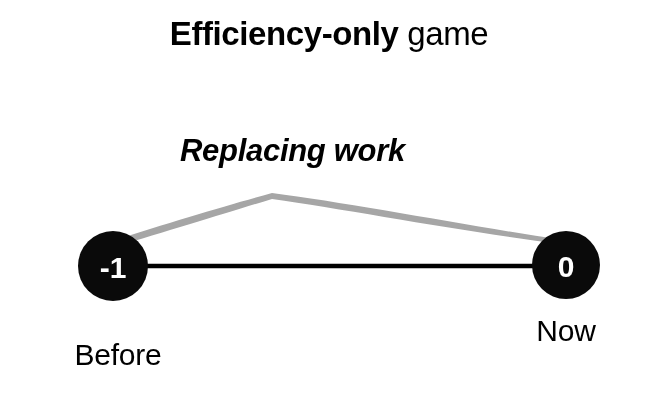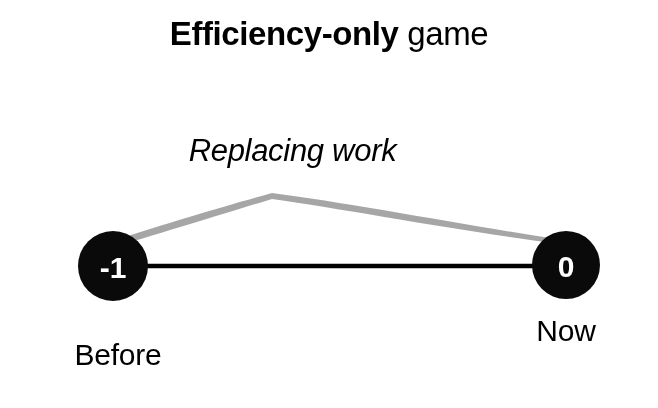--- a/index.html
+++ b/index.html
@@ -46,21 +46,21 @@
   
   .edge-label {
     position: absolute;
     left: 0;
     top: 132px;
     width: 585px;
     text-align: center;
     font-size: 31px;
     line-height: 38px;
     font-style: italic;
-    font-weight: 400;
+    font-weight: 700;
     letter-spacing: -0.3px;
     white-space: nowrap;
   }
 
   
   .graph-canvas {
     position: absolute;
     left: 0;
     top: 0;
     width: 658px;

